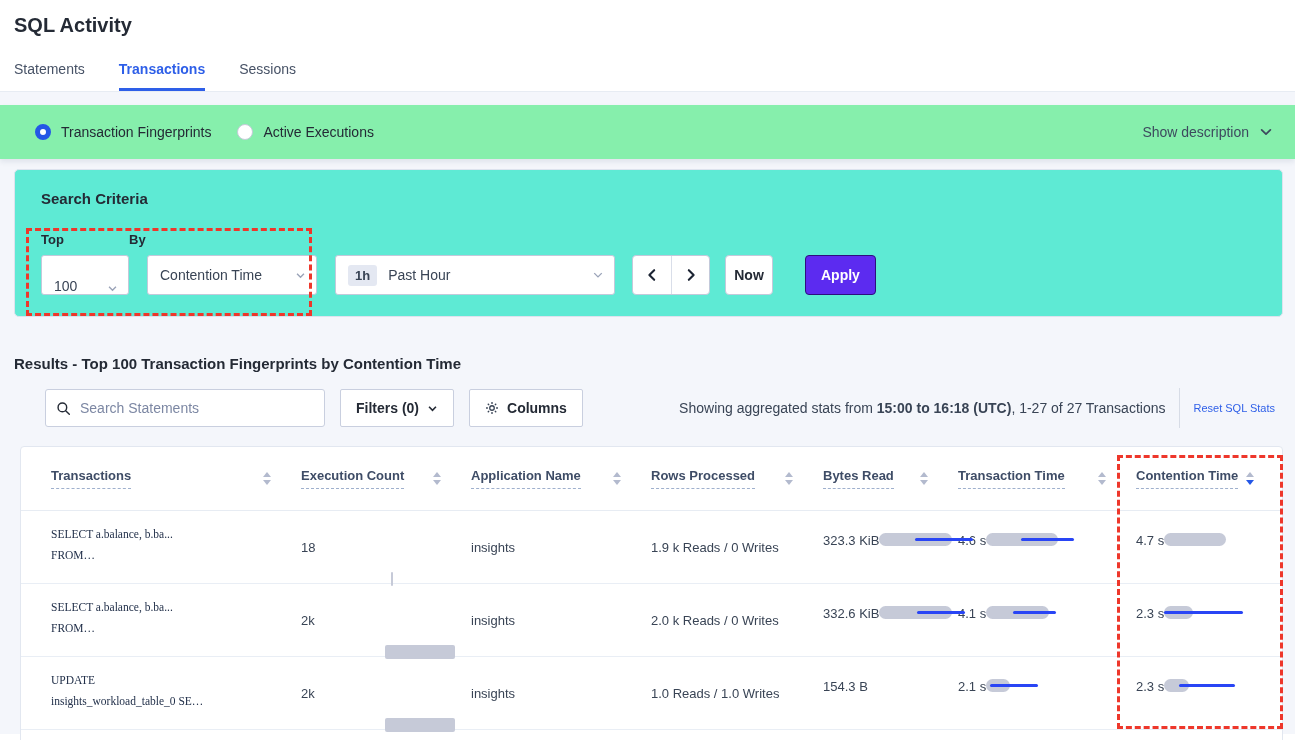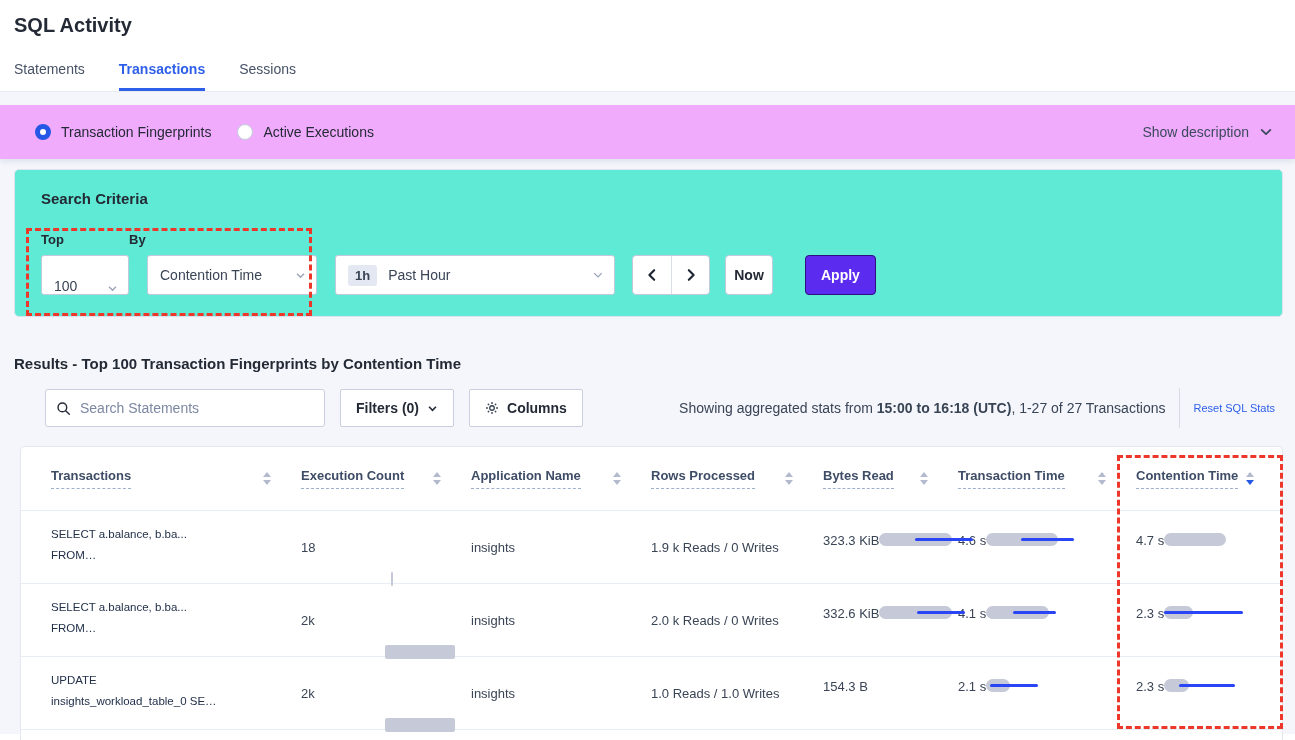--- a/index.html
+++ b/index.html
@@ -10,21 +10,21 @@
   .topbar { padding:14px 16px 0 14px; background:#fff; }
   .page-title { font-size:20px; font-weight:700; color:#242a35; }
 
   .tabs { display:flex; gap:34px; padding-left:14px; margin-top:24px; border-bottom:1px solid #e7ecf3; }
   .tab { font-size:14px; color:#475266; padding-bottom:11px; border-bottom:3px solid transparent; cursor:pointer; }
   .tab.active { color:#2e5fe8; font-weight:700; border-bottom-color:#2e5fe8; }
 
   .gray { background:#f4f6fb; height:642px; padding-top:13px; }
 
   
-  .radio-bar { background:#f0abfc; height:54px; display:flex; align-items:center; justify-content:space-between; padding:0 22px 0 35px; box-shadow:0 3px 5px rgba(56,76,108,0.10);gap:28px; }
+  .radio-bar { background:#86efac; height:54px; display:flex; align-items:center; justify-content:space-between; padding:0 22px 0 35px; box-shadow:0 3px 5px rgba(56,76,108,0.10);gap:28px; }
   .radio-group { display:flex; gap:26px; align-items:center; }
   .radio-opt { display:flex; gap:10px; align-items:center; font-size:14px; color:#242a35; }
   .radio { width:16px; height:16px; border-radius:50%; background:#fff; }
   .radio.on { border:5px solid #2457e6; }
   .radio.off { border:1.5px solid #c4cad9; }
   .show-desc { display:flex; gap:10px; align-items:center; font-size:14px; color:#3d4a5e; }
 
   
   .criteria-card { margin:10px 12px 0 14px; background:#5eead4; border:1px solid #dde3ee; border-radius:5px; padding:20px 26px 28px; height:148px; }
   .criteria-title { font-size:15px; font-weight:700; color:#242a35; }
@@ -64,21 +64,21 @@
   .th { display:flex; align-items:center; font-size:13px; font-weight:700; color:#3e4c66; padding-right:30px; white-space:nowrap; }
   .th-label { border-bottom:1px dashed #9fb0cd; padding-bottom:5px; cursor:pointer; }
   .sort { margin-left:auto; display:flex; flex-direction:column; gap:3px; cursor:pointer; }
   .tri-up { width:0; height:0; border-left:4px solid transparent; border-right:4px solid transparent; border-bottom:5px solid #b3bace; }
   .tri-down { width:0; height:0; border-left:4px solid transparent; border-right:4px solid transparent; border-top:5px solid #b3bace; }
   .sort.active .tri-down { border-top-color:#2457e6; }
 
   .trow { height:73px; border-bottom:1px solid #e9eef5; }
   .cell { font-size:13px; color:#394455; }
   .cell.center { display:flex; align-items:center; }
-  .query-cell { font-family:Liberation Sans, sans-serif; font-size:11.5px; color:#22304a; line-height:21px; padding-top:13px; white-space:nowrap; cursor:pointer; }
+  .query-cell { font-family:Liberation Serif, serif; font-size:11.5px; color:#22304a; line-height:21px; padding-top:13px; white-space:nowrap; cursor:pointer; }
   .exec-cell { position:relative; display:flex; align-items:center; }
   .exec-bar { position:absolute; left:70px; top:29px; width:85px; height:14px; }
   .exec-bar .bar-fill { height:14px; border-radius:2px; }
   .metric-cell { padding-top:22px; }
   .bar { position:relative; height:13px; margin-top:5px; width:130px; }
   .bar-fill { position:absolute; top:0; height:13px; background:#c6cad8; border-radius:7px; }
   .bar-line { position:absolute; top:5px; height:3px; background:#2945f5; border-radius:1.5px; }
 
   
   .annotation { position:absolute; border:3px dashed #ee372b; pointer-events:none; }

